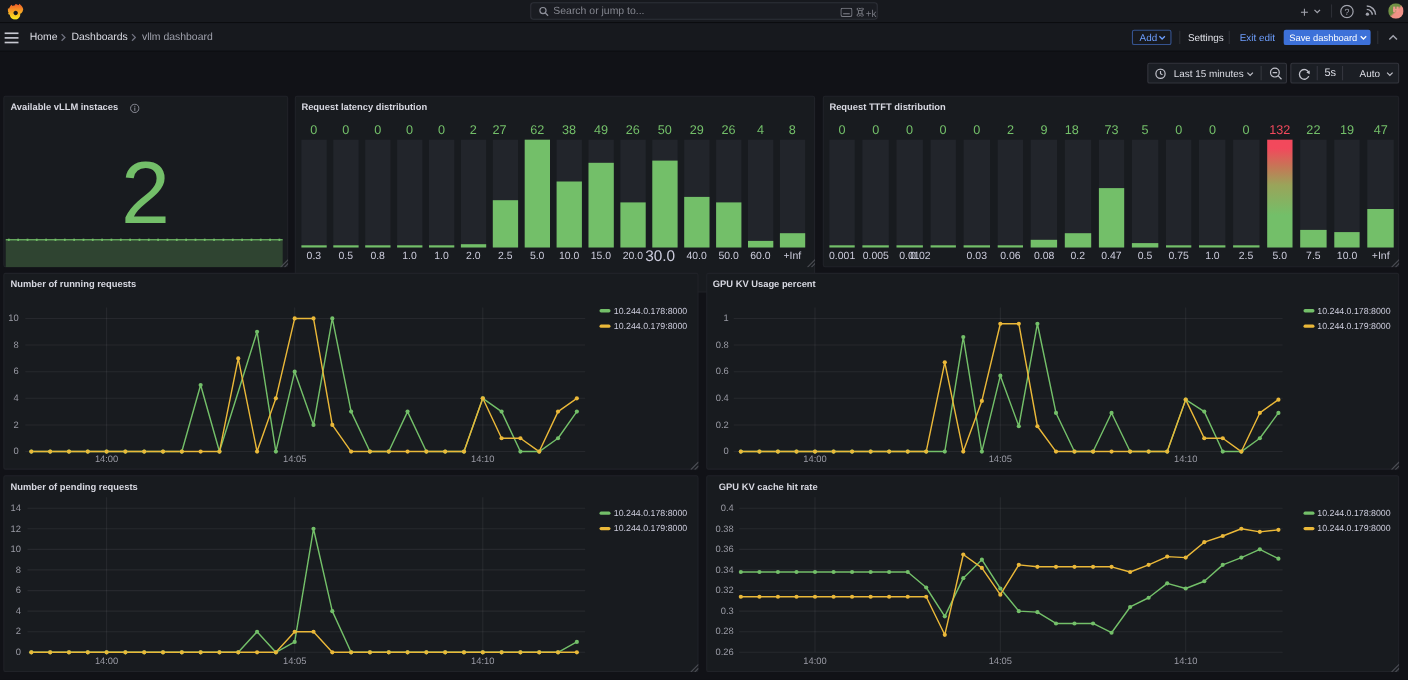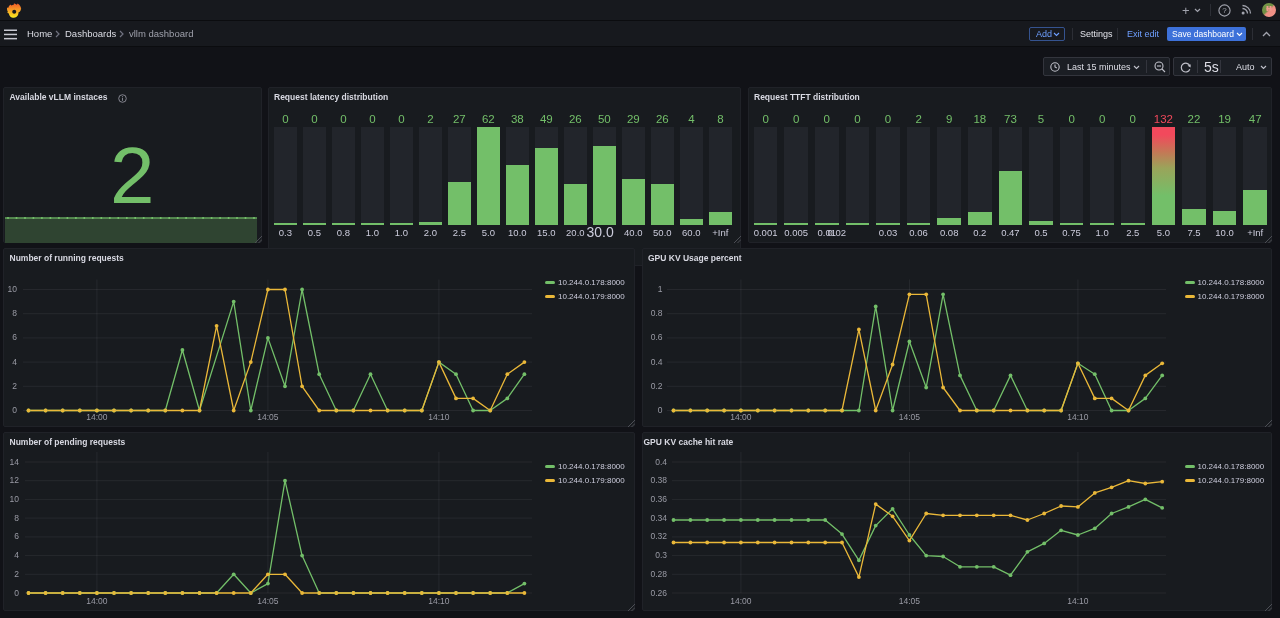--- a/index.html
+++ b/index.html
@@ -8,20 +8,35 @@
     <div class="abs" style="left:0;top:0;width:1280px;height:21px;background:#17191e;border-bottom:1px solid #0b0c0f">
       <svg width="15" height="15" style="position:absolute;left:7px;top:3px" viewBox="0 0 60 60">
 <defs>
           <linearGradient id="glg" x1="0" y1="1" x2="0" y2="0">
             <stop offset="0" stop-color="#FCEE1F"></stop>
             <stop offset="1" stop-color="#F15B2A"></stop>
           </linearGradient>
         </defs>
 <path fill="url(#glg)" d="M57 26c-.2-2-.5-4.3-1.3-6.8-.7-2.5-1.9-5.2-3.6-7.8-1.7-2.6-4-5.1-6.8-7.2C44.2 3.4 43 2.6 41.6 2c-.2 1.8-.9 3.4-1.9 4.7-2.3-1.6-4.9-2.9-7.7-3.7-1.3-.4-2.6-.6-4-.8-.6 1.5-1 3.2-1 4.9-3.2.1-6.4.9-9.3 2.4-1.4-1-2.6-2.3-3.5-3.8-2.1 1.5-4 3.4-5.5 5.6C7.2 13.5 6 16 5.3 18.7c-1.7.1-3.4-.1-5-.7 0 0-.5 3.2-.2 6.5.1 1.6.4 3.3 1 5 .6 1.7 1.4 3.4 2.6 4.9-1 1.3-1.7 2.8-2.1 4.4 0 0 2.5 1.8 5.8 2.8.4 3.6 1.7 7 3.9 9.9 2.9 3.9 7.2 6.6 12 7.5 4.8.9 9.9-.1 14-2.8 4.1-2.7 7-7 8-11.8.4-2 .5-4.1.2-6.1 2.8-1.1 5.2-3 7-5.4 1.8-2.4 2.9-5.3 3.2-8.3.1-.9.1-1.9 0-2.8zM29 43c-4.4 0-8-3.6-8-8s3.6-8 8-8 8 3.6 8 8-3.6 8-8 8z"></path>
 </svg>
+      <div class="abs" style="left:482px;top:2px;width:316px;height:16px;background:#1a1c22;border:1px solid #2e3038;border-radius:3px">
+        <svg width="9" height="9" style="position:absolute;left:7px;top:3px">
+          <circle cx="3.6" cy="3.6" r="2.8" fill="none" stroke="#8e909a" stroke-width="1.1"></circle>
+          <line x1="5.8" y1="5.8" x2="8.3" y2="8.3" stroke="#8e909a" stroke-width="1.1"></line>
+        </svg>
+        <div class="abs" style="left:20px;top:3px;font-size:9.5px;line-height:10px;color:#84868f">Search or jump to...</div>
+        <svg width="11" height="9" style="position:absolute;left:281px;top:3.5px">
+          <rect x="0.5" y="0.5" width="10" height="7.5" rx="1.5" fill="none" stroke="#797b84" stroke-width="1"></rect>
+          <rect x="2.5" y="5" width="6" height="1" fill="#797b84"></rect>
+        </svg>
+        <svg width="8" height="8" style="position:absolute;left:295px;top:4px">
+          <path d="M2.4 2.4 H5.6 V5.6 H2.4 Z M2.4 2.4 a1.2 1.2 0 1 1 0-2.4 1.2 1.2 0 0 1 1.2 1.2 M5.6 2.4 a1.2 1.2 0 1 0 0-2.4 1.2 1.2 0 0 0 -1.2 1.2 M2.4 5.6 a1.2 1.2 0 1 0 0 2.4 1.2 1.2 0 0 0 1.2-1.2 M5.6 5.6 a1.2 1.2 0 1 1 0 2.4 1.2 1.2 0 0 1 -1.2-1.2" fill="none" stroke="#797b84" stroke-width="0.9"></path>
+        </svg>
+        <div class="abs" style="left:304px;top:3.5px;font-size:9px;color:#797b84">+k</div>
+      </div>
       <div class="abs" style="left:1182px;top:3px;font-size:13px;line-height:15px;color:#a2a4ae">+</div>
       <svg width="7" height="5" style="position:absolute;left:1194px;top:8px">
         <polyline points="1,1 3.5,3.5 6,1" fill="none" stroke="#a2a4ae" stroke-width="1.2"></polyline>
       </svg>
       <div class="abs" style="left:1210px;top:4px;width:1px;height:12px;background:#2c2e35"></div>
       <svg width="13" height="13" style="position:absolute;left:1218px;top:4px">
         <circle cx="6.5" cy="6.5" r="5.6" fill="none" stroke="#a2a4ae" stroke-width="1.1"></circle>
         <text x="6.5" y="9.4" font-size="8" fill="#a2a4ae" text-anchor="middle" font-family="Liberation Sans">?</text>
       </svg>
       <svg width="12" height="12" style="position:absolute;left:1240px;top:4px">
@@ -97,21 +112,21 @@
       </svg>
     </div>
     <div class="abs" style="left:1173px;top:57px;width:99px;height:19px;background:#1b1e24;border:1px solid #33353d;border-radius:2px">
       <svg width="11" height="11" style="position:absolute;left:6px;top:3.5px">
         <g fill="none" stroke="#c0c1ca" stroke-width="1.2">
           <path d="M9.8 4.0 A4.4 4.4 0 1 0 9.8 7.2"></path>
         </g>
         <polygon points="10.6,2.2 10.6,5.4 7.6,3.8" fill="#c0c1ca"></polygon>
       </svg>
       <div class="abs" style="left:23px;top:2px;width:1px;height:13px;background:#33353d"></div>
-      <div class="abs" style="left:30px;top:3px;font-size:14px;line-height:12px;color:#dddee6">5s</div>
+      <div class="abs" style="left:30px;top:3px;font-size:10px;line-height:12px;color:#dddee6">5s</div>
       <div class="abs" style="left:46px;top:2px;width:1px;height:13px;background:#33353d"></div>
       <div class="abs" style="left:62px;top:3px;font-size:9px;line-height:12px;color:#dddee6">Auto</div>
       <svg width="7" height="5" style="position:absolute;left:86px;top:7px">
         <polyline points="1,1 3.5,3.5 6,1" fill="none" stroke="#c0c1ca" stroke-width="1.1"></polyline>
       </svg>
     </div>
     <div style="position:absolute;left:3px;top:87px;width:258.5px;height:156px;background:#181b1f;border:1px solid #202228;box-sizing:border-box;border-radius:2px">
       <div style="position:absolute;left:5.5px;top:4px;font-size:8.5px;font-weight:700;color:#d8d9e2;letter-spacing:0">Available vLLM instaces</div>
       <svg width="9" height="9" style="position:absolute;left:114px;top:6px">
         <circle cx="4.5" cy="4.5" r="3.8" fill="none" stroke="#8e909a" stroke-width="0.9"></circle>
@@ -177,21 +192,21 @@
       <div style="position:absolute;left:92.2px;top:135px;width:23.3px;height:2px;background:#73BF69"></div>
       <div style="position:absolute;left:88.2px;top:139px;width:31.3px;text-align:center;font-size:9.5px;line-height:11px;color:#ccccdc">1.0</div>
       <div style="position:absolute;left:121.2px;top:25px;width:23.3px;text-align:center;font-size:11.5px;line-height:12px;color:#73BF69">0</div>
       <div style="position:absolute;left:121.2px;top:39px;width:23.3px;height:98px;background:#22252b"></div>
       <div style="position:absolute;left:121.2px;top:135px;width:23.3px;height:2px;background:#73BF69"></div>
       <div style="position:absolute;left:117.2px;top:139px;width:31.3px;text-align:center;font-size:9.5px;line-height:11px;color:#ccccdc">1.0</div>
       <div style="position:absolute;left:150.2px;top:25px;width:23.3px;text-align:center;font-size:11.5px;line-height:12px;color:#73BF69">2</div>
       <div style="position:absolute;left:150.2px;top:39px;width:23.3px;height:98px;background:#22252b"></div>
       <div style="position:absolute;left:150.2px;top:134px;width:23.3px;height:3px;background:#73BF69"></div>
       <div style="position:absolute;left:146.2px;top:139px;width:31.3px;text-align:center;font-size:9.5px;line-height:11px;color:#ccccdc">2.0</div>
-      <div style="position:absolute;left:179.2px;top:25px;width:23.3px;text-align:center;font-size:11.5px;line-height:12px;color:#73BF69">27</div>
+      <div style="position:absolute;left:179.2px;top:25px;width:23.3px;font-size:11.5px;line-height:12px;color:#73BF69">27</div>
       <div style="position:absolute;left:179.2px;top:39px;width:23.3px;height:98px;background:#22252b"></div>
       <div style="position:absolute;left:179.2px;top:94px;width:23.3px;height:43px;background:#73BF69"></div>
       <div style="position:absolute;left:175.2px;top:139px;width:31.3px;text-align:center;font-size:9.5px;line-height:11px;color:#ccccdc">2.5</div>
       <div style="position:absolute;left:208.2px;top:25px;width:23.3px;text-align:center;font-size:11.5px;line-height:12px;color:#73BF69">62</div>
       <div style="position:absolute;left:208.2px;top:39px;width:23.3px;height:98px;background:#22252b"></div>
       <div style="position:absolute;left:208.2px;top:39px;width:23.3px;height:98px;background:#73BF69"></div>
       <div style="position:absolute;left:204.2px;top:139px;width:31.3px;text-align:center;font-size:9.5px;line-height:11px;color:#ccccdc">5.0</div>
       <div style="position:absolute;left:237.2px;top:25px;width:23.3px;text-align:center;font-size:11.5px;line-height:12px;color:#73BF69">38</div>
       <div style="position:absolute;left:237.2px;top:39px;width:23.3px;height:98px;background:#22252b"></div>
       <div style="position:absolute;left:237.2px;top:77px;width:23.3px;height:60px;background:#73BF69"></div>
@@ -252,21 +267,21 @@
       <div style="position:absolute;left:127.6px;top:135px;width:23.8px;height:2px;background:#73BF69"></div>
       <div style="position:absolute;left:123.6px;top:139px;width:31.8px;text-align:center;font-size:9.5px;line-height:11px;color:#ccccdc">0.03</div>
       <div style="position:absolute;left:158.2px;top:25px;width:23.8px;text-align:center;font-size:11.5px;line-height:12px;color:#73BF69">2</div>
       <div style="position:absolute;left:158.2px;top:39px;width:23.8px;height:98px;background:#22252b"></div>
       <div style="position:absolute;left:158.2px;top:135px;width:23.8px;height:2px;background:#73BF69"></div>
       <div style="position:absolute;left:154.2px;top:139px;width:31.8px;text-align:center;font-size:9.5px;line-height:11px;color:#ccccdc">0.06</div>
       <div style="position:absolute;left:188.8px;top:25px;width:23.8px;text-align:center;font-size:11.5px;line-height:12px;color:#73BF69">9</div>
       <div style="position:absolute;left:188.8px;top:39px;width:23.8px;height:98px;background:#22252b"></div>
       <div style="position:absolute;left:188.8px;top:130px;width:23.8px;height:7px;background:#73BF69"></div>
       <div style="position:absolute;left:184.8px;top:139px;width:31.8px;text-align:center;font-size:9.5px;line-height:11px;color:#ccccdc">0.08</div>
-      <div style="position:absolute;left:219.4px;top:25px;width:23.8px;text-align:center;font-size:11.5px;line-height:12px;color:#73BF69">18</div>
+      <div style="position:absolute;left:219.4px;top:25px;width:23.8px;text-align:left;font-size:11.5px;line-height:12px;color:#73BF69">18</div>
       <div style="position:absolute;left:219.4px;top:39px;width:23.8px;height:98px;background:#22252b"></div>
       <div style="position:absolute;left:219.4px;top:124px;width:23.8px;height:13px;background:#73BF69"></div>
       <div style="position:absolute;left:215.4px;top:139px;width:31.8px;text-align:center;font-size:9.5px;line-height:11px;color:#ccccdc">0.2</div>
       <div style="position:absolute;left:250.0px;top:25px;width:23.8px;text-align:center;font-size:11.5px;line-height:12px;color:#73BF69">73</div>
       <div style="position:absolute;left:250.0px;top:39px;width:23.8px;height:98px;background:#22252b"></div>
       <div style="position:absolute;left:250.0px;top:83px;width:23.8px;height:54px;background:#73BF69"></div>
       <div style="position:absolute;left:246.0px;top:139px;width:31.8px;text-align:center;font-size:9.5px;line-height:11px;color:#ccccdc">0.47</div>
       <div style="position:absolute;left:280.6px;top:25px;width:23.8px;text-align:center;font-size:11.5px;line-height:12px;color:#73BF69">5</div>
       <div style="position:absolute;left:280.6px;top:39px;width:23.8px;height:98px;background:#22252b"></div>
       <div style="position:absolute;left:280.6px;top:133px;width:23.8px;height:4px;background:#73BF69"></div>
@@ -580,21 +595,21 @@
       <div style="position:absolute;left:541px;top:28px;width:10px;height:3px;border-radius:2px;background:#73BF69;margin-top:4px"></div>
       <div style="position:absolute;left:554px;top:28px;font-size:8px;line-height:11px;color:#ccccdc">10.244.0.178:8000</div>
       <div style="position:absolute;left:541px;top:41.5px;width:10px;height:3px;border-radius:2px;background:#EAB839;margin-top:4px"></div>
       <div style="position:absolute;left:554px;top:41.5px;font-size:8px;line-height:11px;color:#ccccdc">10.244.0.179:8000</div>
       <svg width="8" height="8" style="position:absolute;left:623px;top:170px">
         <line x1="1" y1="8" x2="8" y2="1" stroke="#4c4e55" stroke-width="1"></line>
         <line x1="4.5" y1="8" x2="8" y2="4.5" stroke="#4c4e55" stroke-width="1"></line>
       </svg>
     </div>
     <div style="position:absolute;left:641.5px;top:432px;width:630px;height:179px;background:#181b1f;border:1px solid #202228;box-sizing:border-box;border-radius:2px">
-      <div style="position:absolute;left:1px;top:4px;font-size:8.5px;font-weight:700;color:#d8d9e2;letter-spacing:0">GPU KV cache hit rate</div>
+      <div style="position:absolute;left:11px;top:4px;font-size:8.5px;font-weight:700;color:#d8d9e2;letter-spacing:0">GPU KV cache hit rate</div>
       <svg width="630" height="179" style="position:absolute;left:0;top:0">
         <line x1="29" y1="160.0" x2="523" y2="160.0" stroke="rgba(204,204,220,0.08)" stroke-width="1"></line>
         <line x1="29" y1="141.3" x2="523" y2="141.3" stroke="rgba(204,204,220,0.08)" stroke-width="1"></line>
         <line x1="29" y1="122.6" x2="523" y2="122.6" stroke="rgba(204,204,220,0.08)" stroke-width="1"></line>
         <line x1="29" y1="103.9" x2="523" y2="103.9" stroke="rgba(204,204,220,0.08)" stroke-width="1"></line>
         <line x1="29" y1="85.1" x2="523" y2="85.1" stroke="rgba(204,204,220,0.08)" stroke-width="1"></line>
         <line x1="29" y1="66.4" x2="523" y2="66.4" stroke="rgba(204,204,220,0.08)" stroke-width="1"></line>
         <line x1="29" y1="47.7" x2="523" y2="47.7" stroke="rgba(204,204,220,0.08)" stroke-width="1"></line>
         <line x1="29" y1="29.0" x2="523" y2="29.0" stroke="rgba(204,204,220,0.08)" stroke-width="1"></line>
         <line x1="97.9" y1="19.0" x2="97.9" y2="160.0" stroke="rgba(204,204,220,0.08)" stroke-width="1"></line>

